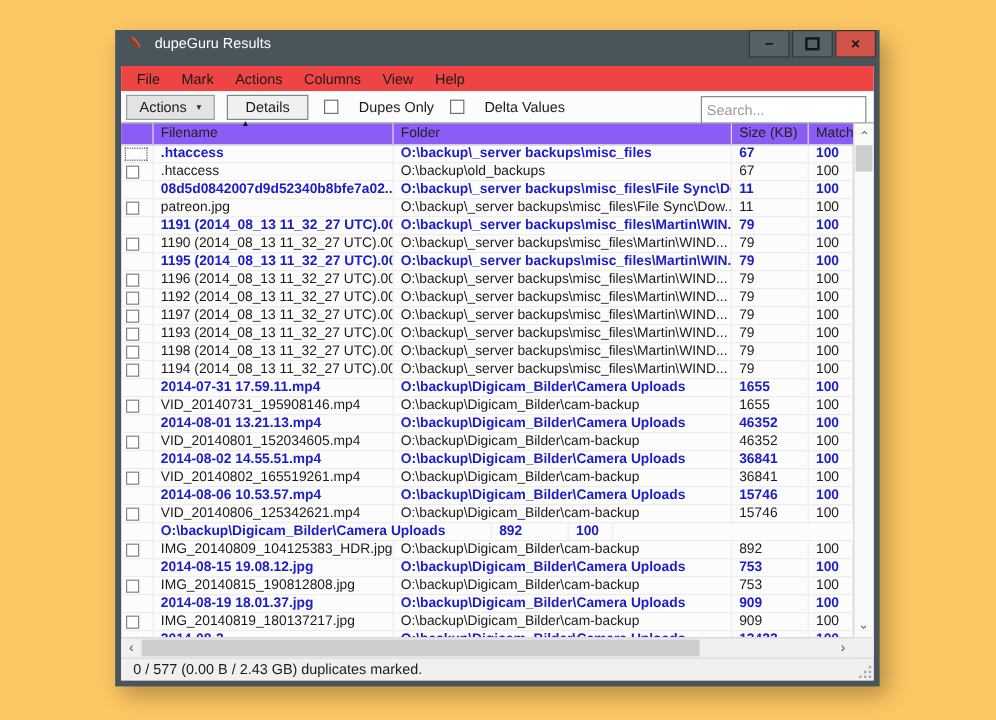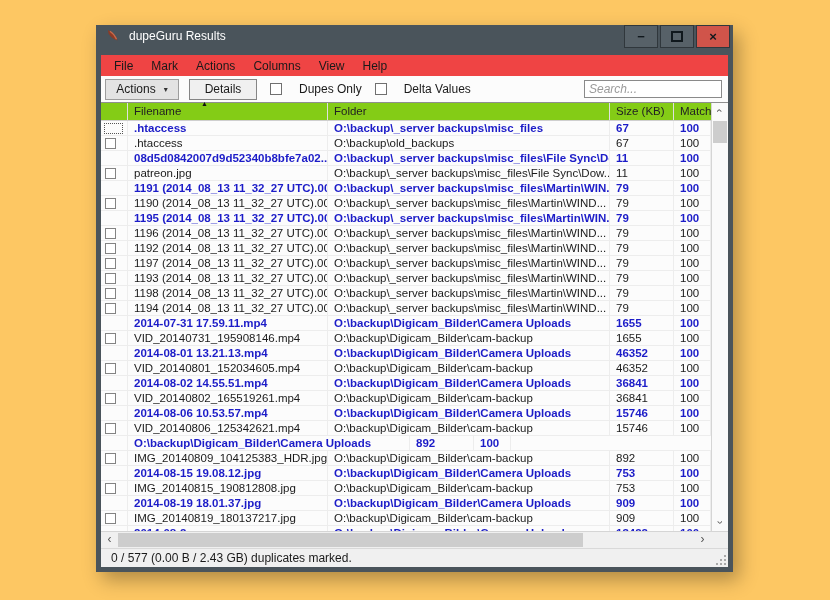--- a/index.html
+++ b/index.html
@@ -19,26 +19,26 @@
   .menubar{height:21px;display:flex;align-items:center;font-size:12px;color:#1a1a1a;padding-left:4px;background:#ef4444;}
   .menu-item{padding:1px 9px;}
 
   .toolbar{height:27px;display:flex;align-items:center;font-size:12px;color:#1a1a1a;padding-left:4px;background:#fcfcfc;border-bottom:1px solid #8f8f8f;position:relative;box-sizing:border-box;}
   .tbtn{height:21px;border:1px solid #9d9d9d;background:#e3e3e3;display:flex;align-items:center;justify-content:center;box-sizing:border-box;}
   .tbtn.actions{width:74px;gap:8px;}
   .tbtn.details{width:68px;margin-left:10px;background:#f0f0f0;border-color:#858585;}
   .caret{font-size:8px;color:#333;}
   .cb{width:12px;height:12px;border:1px solid #707070;background:#fff;display:inline-block;box-sizing:border-box;}
   .cb-group{display:flex;align-items:center;gap:17px;margin-left:13px;}
-  .search-input{position:absolute;right:6px;top:4px;width:138px;height:18px;border:1px solid #8a8a8a;font-size:12px;padding:0 0 0 4px;box-sizing:border-box;font-family:"Liberation Sans",sans-serif;color:#333;font-style:italic;}
+  .search-input{position:absolute;right:6px;top:4px;width:138px;height:23px;border:1px solid #8a8a8a;font-size:12px;padding:0 0 0 4px;box-sizing:border-box;font-family:"Liberation Sans",sans-serif;color:#333;}
   .search-input::placeholder{color:#9a9a9a;}
 
   .table-wrap{display:flex;height:428px;}
   .table-main{width:610px;display:flex;flex-direction:column;}
-  .thead{height:18px;display:flex;font-size:11.5px;color:#222;background:#84cc16;border-bottom:1px solid #cfcfcf;position:relative;box-sizing:border-box;}
+  .thead{height:18px;display:flex;font-size:11.5px;color:#222;background:#8b5cf6;border-bottom:1px solid #cfcfcf;position:relative;box-sizing:border-box;}
   .th{line-height:17px;padding-left:6px;border-right:1px solid #e0e0e0;box-sizing:border-box;overflow:hidden;white-space:nowrap;}
   .w-check{width:27px;padding-left:0;}
   .w-fname{width:200px;}
   .w-folder{width:282px;}
   .w-size{width:64px;}
   .w-match{width:37px;border-right:none;}
   .sort-icon{position:absolute;top:-3px;left:100px;font-size:7px;color:#111;}
 
   .tr{height:15px;display:flex;font-size:11.5px;line-height:14px;color:#1a1a1a;border-bottom:1px solid #ededed;box-sizing:border-box;}
   .td{box-sizing:border-box;border-right:1px solid #ededed;overflow:hidden;white-space:nowrap;padding-left:6px;}

